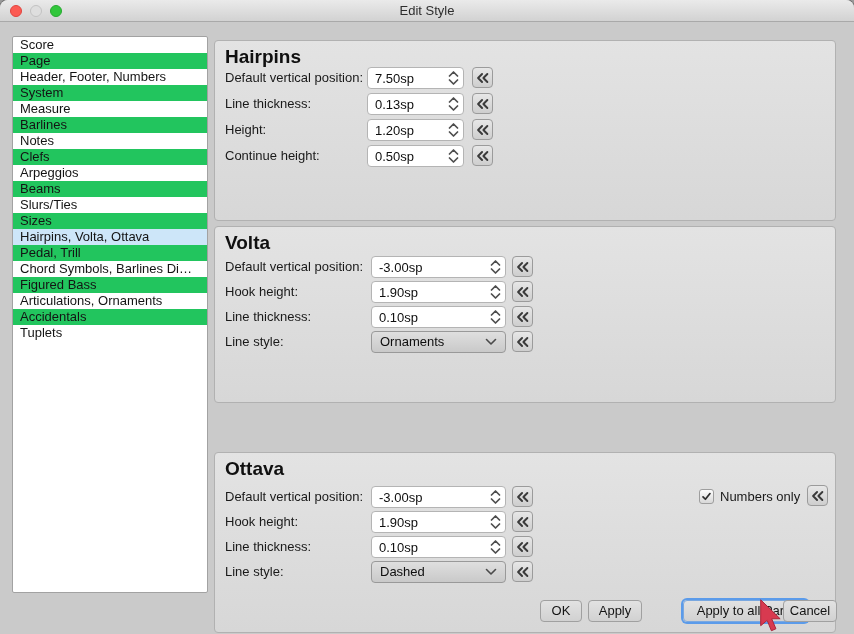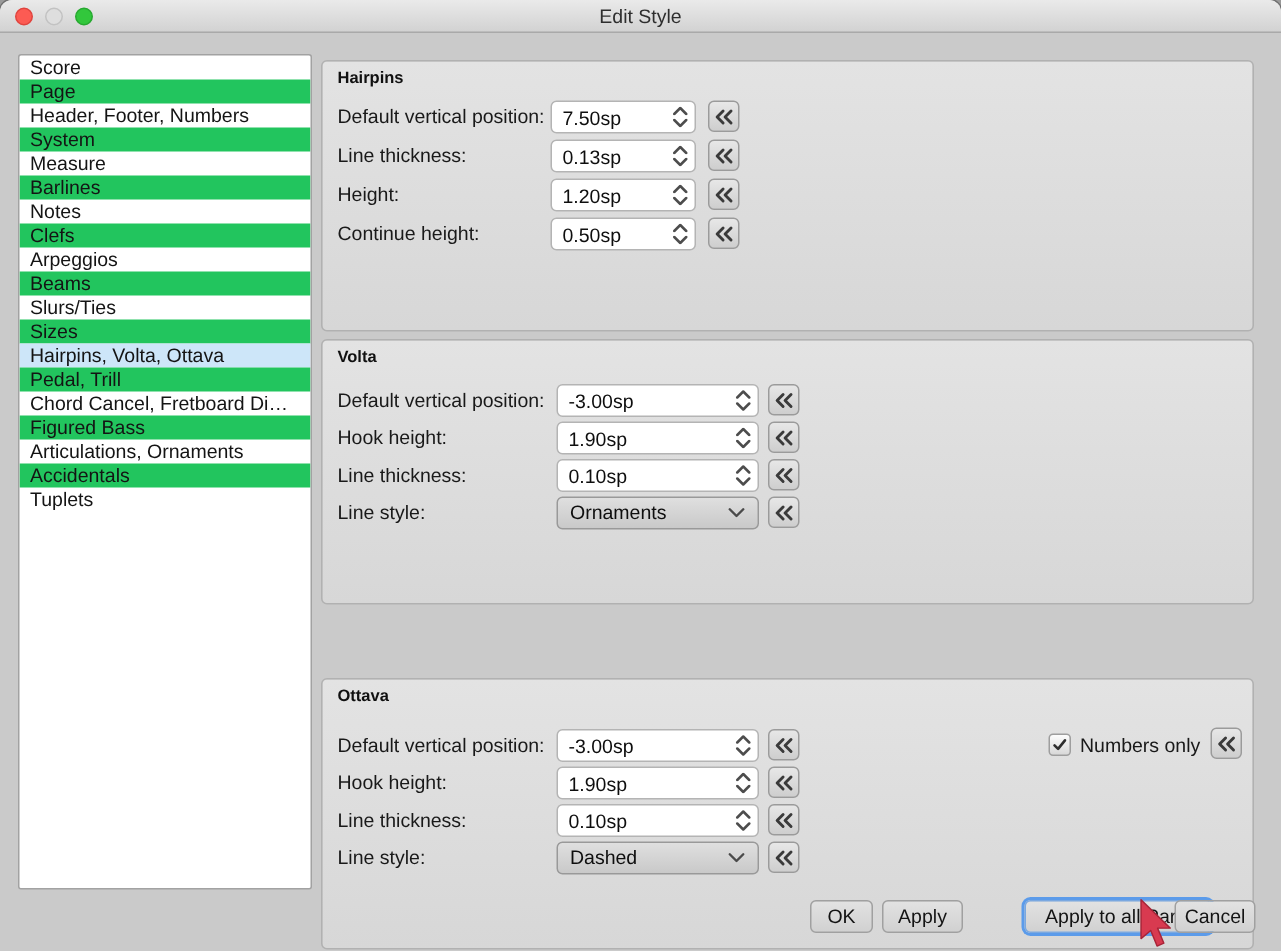--- a/index.html
+++ b/index.html
@@ -38,21 +38,21 @@
 
   
   .groupbox {
     position:absolute; left:214px; width:622px;
     background:linear-gradient(#e3e3e3,#d7d7d7);
     border:1px solid #b1b1b1; border-radius:4px;
   }
   #box-hairpins { top:40px;  height:181px; }
   #box-volta    { top:226px; height:177px; }
   #box-ottava   { top:408px; height:181px;margin-top:44px; }
-  .box-title { position:absolute; top:5px; left:10px; font-size:11px; font-weight:bold; color:#101010; }
+  .box-title { position:absolute; top:5px; left:10px; font-size:19px; font-weight:bold; color:#101010; }
 
   .field-row { position:absolute; left:0; width:100%; height:22px; }
   .row-label { position:absolute; left:10px; top:0; height:22px; line-height:22px; font-size:13px; color:#191919; }
 
   .spinbox {
     position:absolute; top:0; height:22px; background:#fff;
     border:1px solid #b4b4b4; border-radius:4px;
   }
   .spin-narrow { left:152px; width:97px; }
   .spin-wide   { left:156px; width:135px; }
@@ -127,21 +127,21 @@
     <div class="side-item">Measure</div>
     <div class="side-item alt">Barlines</div>
     <div class="side-item">Notes</div>
     <div class="side-item alt">Clefs</div>
     <div class="side-item">Arpeggios</div>
     <div class="side-item alt">Beams</div>
     <div class="side-item">Slurs/Ties</div>
     <div class="side-item alt">Sizes</div>
     <div class="side-item selected">Hairpins, Volta, Ottava</div>
     <div class="side-item alt">Pedal, Trill</div>
-    <div class="side-item">Chord Cancel, Fretboard Di…</div>
+    <div class="side-item">Chord Symbols, Barlines Di…</div>
     <div class="side-item alt">Figured Bass</div>
     <div class="side-item">Articulations, Ornaments</div>
     <div class="side-item alt">Accidentals</div>
     <div class="side-item">Tuplets</div>
   </div>
 
   <div class="groupbox" id="box-hairpins">
     <div class="box-title">Hairpins</div>
 
     <div class="field-row" style="top:26px">

